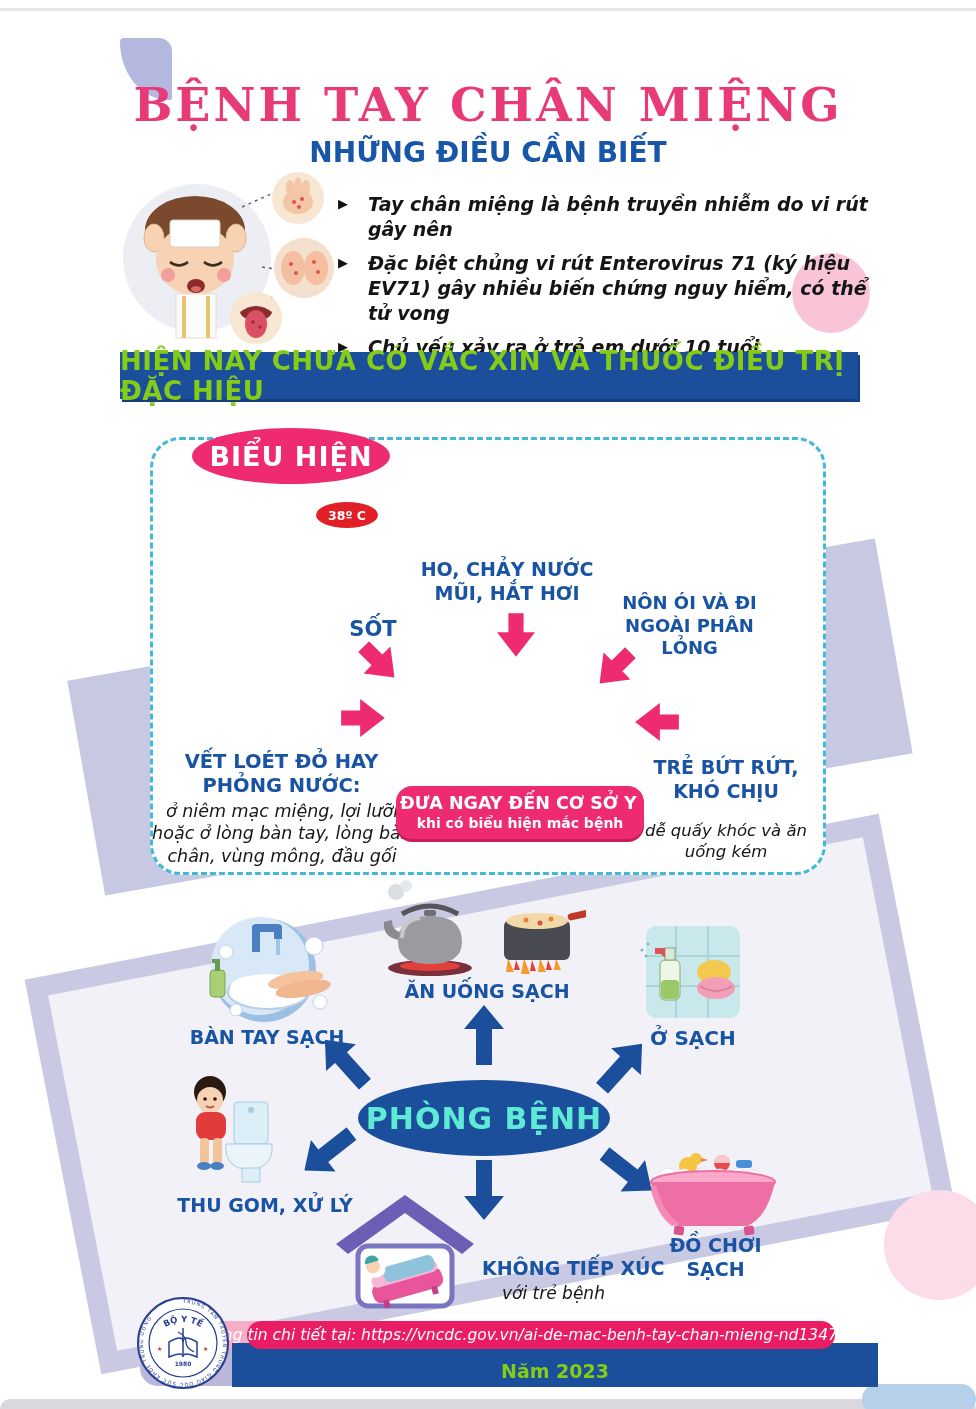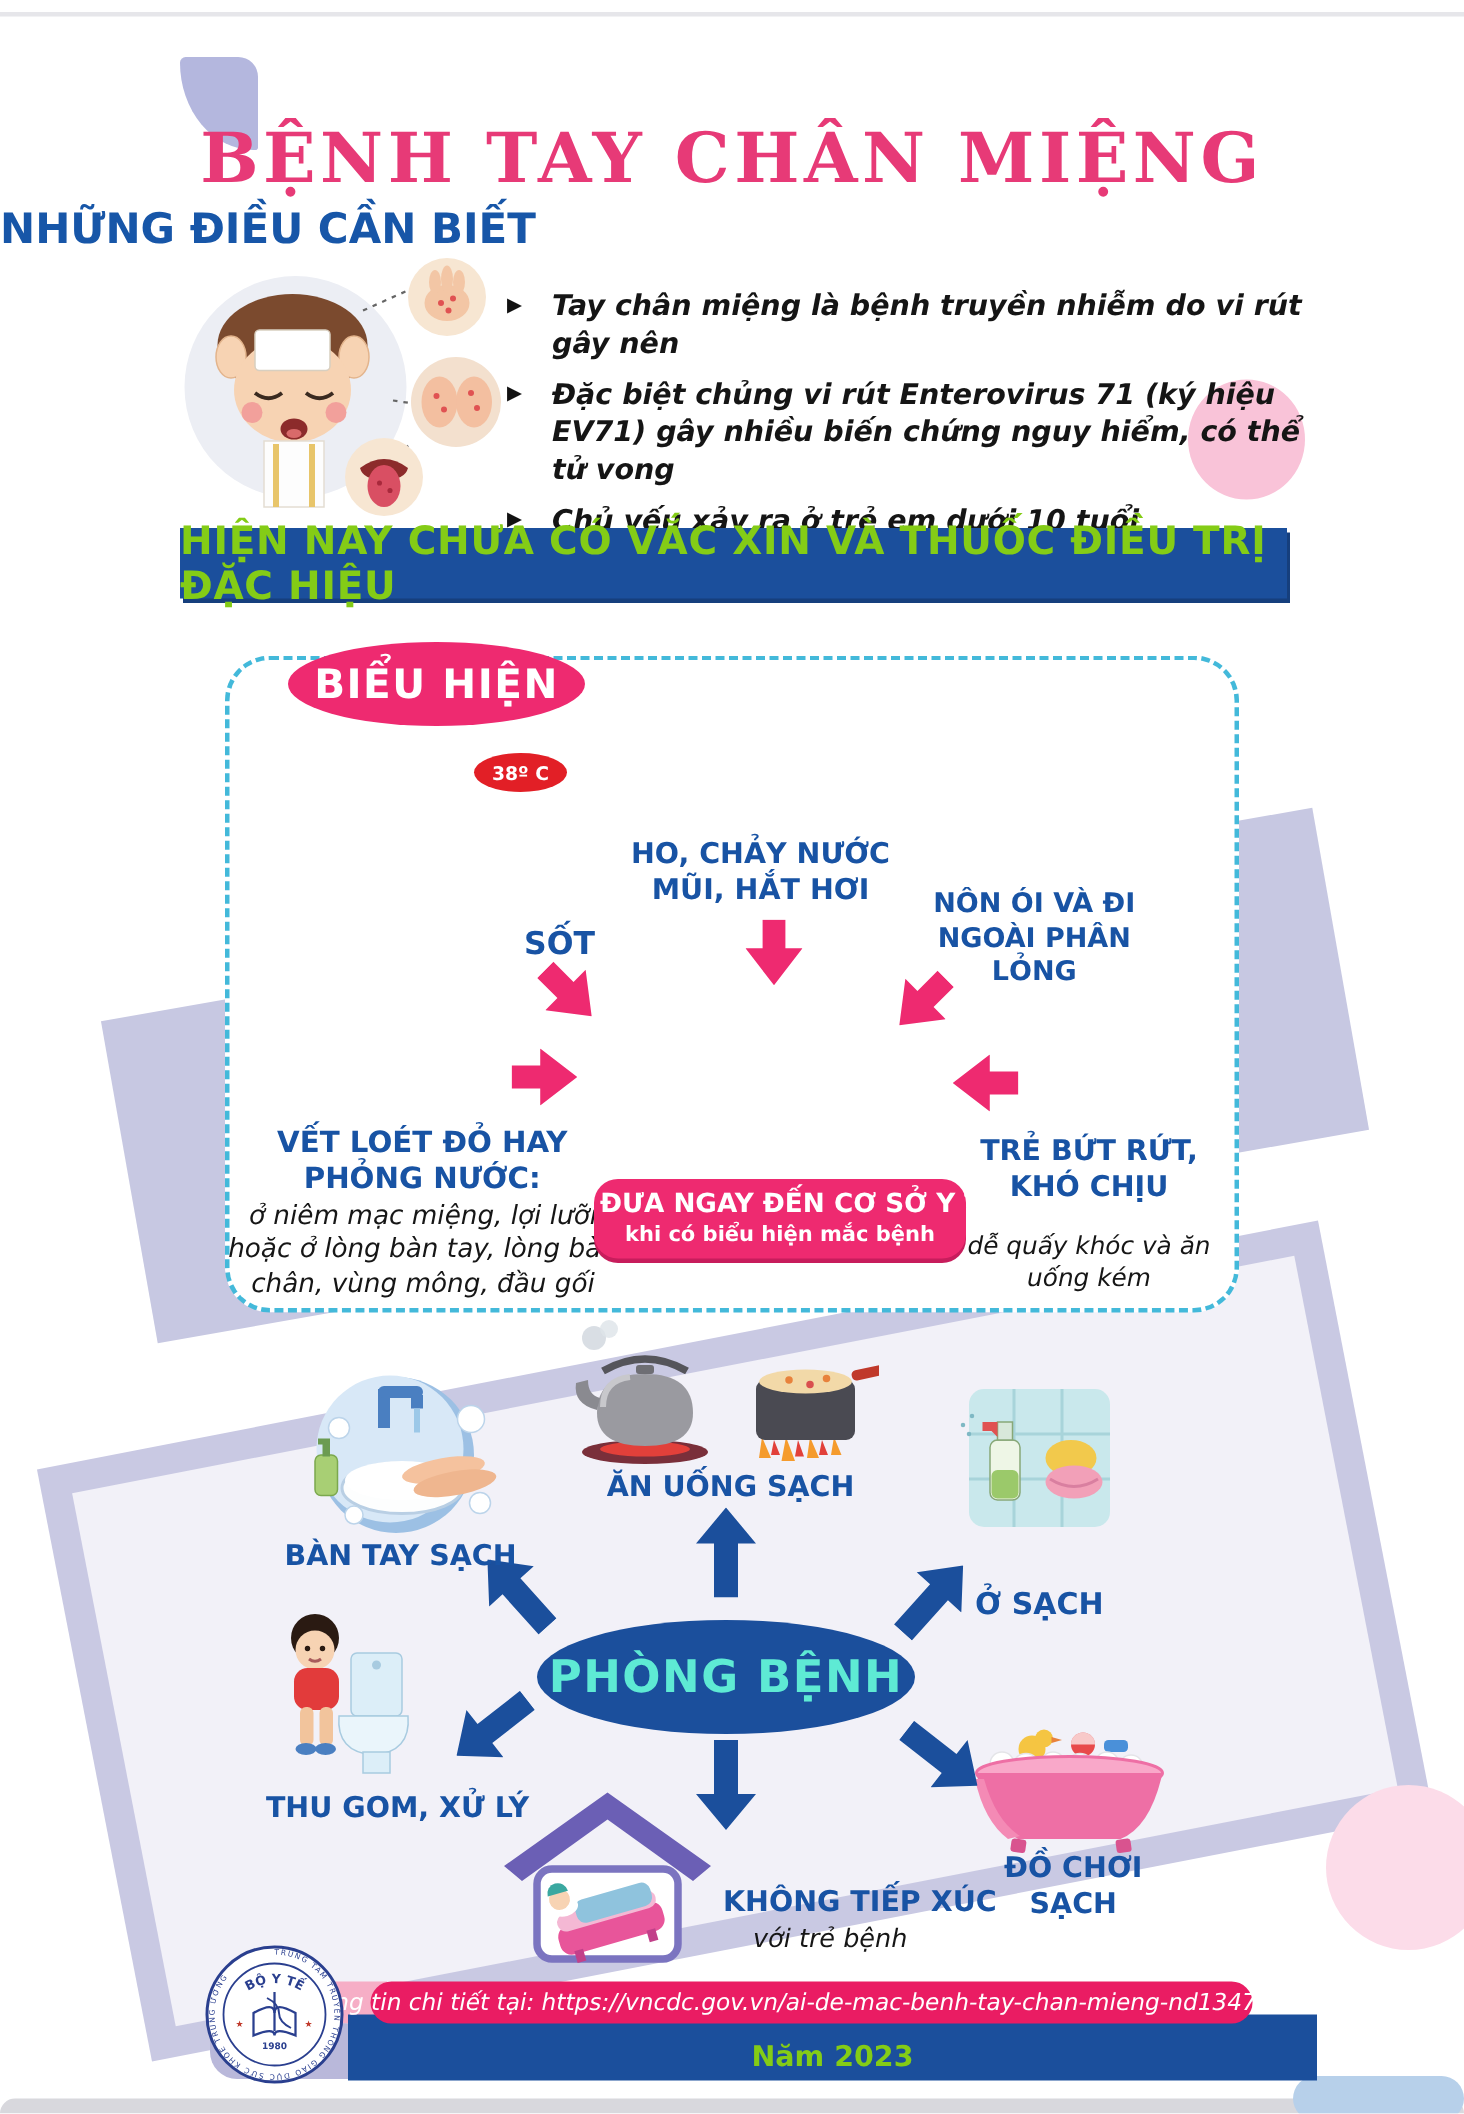--- a/index.html
+++ b/index.html
@@ -14,21 +14,21 @@
   .band-sym{left:80px;top:608px;width:820px;height:218px;background:#c7c8e2;transform:rotate(-10deg);}
   .band-prev-dark{left:55px;top:893px;width:870px;height:402px;background:#c9c9e3;transform:rotate(-11deg);}
   .band-prev-light{left:75px;top:913px;width:830px;height:362px;background:#f2f1f8;transform:rotate(-11deg);}
   .sh-pink-br{left:884px;top:1190px;width:110px;height:110px;background:#fcdce9;border-radius:50%;}
   .next-page{left:0;top:1399px;width:976px;height:12px;background:#d8d8dd;border-radius:10px 10px 0 0;}
   .blue-blob{left:862px;top:1384px;width:114px;height:30px;background:#b7d0ea;border-radius:16px;}
 
   
   .title{left:0;top:78px;width:976px;text-align:center;font-family:"DejaVu Serif",serif;
          font-weight:bold;font-size:46px;letter-spacing:3px;color:#e73a77;z-index:2;}
-  .subtitle{left:0;top:136px;width:976px;font-weight:bold;font-size:28px;
+  .subtitle{left:0;top:136px;width:976px;text-align:center;font-weight:bold;font-size:28px;
             color:#1756a8;z-index:2;}
   .bullets{left:338px;top:192px;width:545px;z-index:2;}
   .bullet{display:flex;gap:16px;margin-bottom:9px;align-items:flex-start;}
   .bullet .mk{font-size:13px;color:#111;margin-top:4px;flex:0 0 14px;}
   .bullet .tx{font-size:19px;font-weight:bold;font-style:italic;color:#151515;line-height:1.32;}
 
   .banner{left:120px;top:352px;width:738px;height:47px;background:#1b4f9c;color:#84cc16;
           display:flex;align-items:center;justify-content:center;font-weight:bold;font-size:26px;
           letter-spacing:.5px;z-index:2;box-shadow:2px 3px 0 #163f7d;}
 
@@ -55,21 +55,21 @@
        padding:7px 4px 8px;text-align:center;box-shadow:0 3px 0 #c71d5c;}
   .cta .t1{color:#fff;font-weight:bold;font-size:17.5px;white-space:nowrap;}
   .cta .t2{color:#fff;font-weight:bold;font-size:14px;margin-top:2px;}
 
   .parrow{z-index:2;width:38px;height:44px;}
   .barrow{z-index:2;width:40px;height:60px;}
 
   
   .hands-lbl{left:172px;top:1026px;width:190px;font-size:19px;}
   .eat-lbl{left:402px;top:980px;width:170px;font-size:19px;}
-  .home-t{left:650px;top:1026px;width:120px;font-size:20px;text-align:left;margin-top:31px;}
+  .home-t{left:650px;top:1026px;width:120px;font-size:20px;text-align:left;}
   .home-d{left:650px;top:1053px;width:190px;font-size:16.5px;font-style:italic;color:#161616;
           line-height:1.3;z-index:3;}
   .pb-ellipse{left:358px;top:1080px;width:252px;height:76px;background:#1b4f9c;border-radius:50%;
               color:#5eead4;font-weight:bold;font-size:30px;display:flex;align-items:center;
               justify-content:center;letter-spacing:1px;z-index:3;}
   .waste-t{left:140px;top:1194px;width:250px;font-size:19px;}
   .waste-d{left:140px;top:1221px;width:250px;font-size:17px;font-style:italic;color:#161616;
            text-align:center;line-height:1.3;z-index:3;}
   .contact-t{left:482px;top:1257px;width:190px;font-size:19px;text-align:left;}
   .contact-d{left:502px;top:1283px;width:150px;font-size:17px;font-style:italic;color:#161616;

